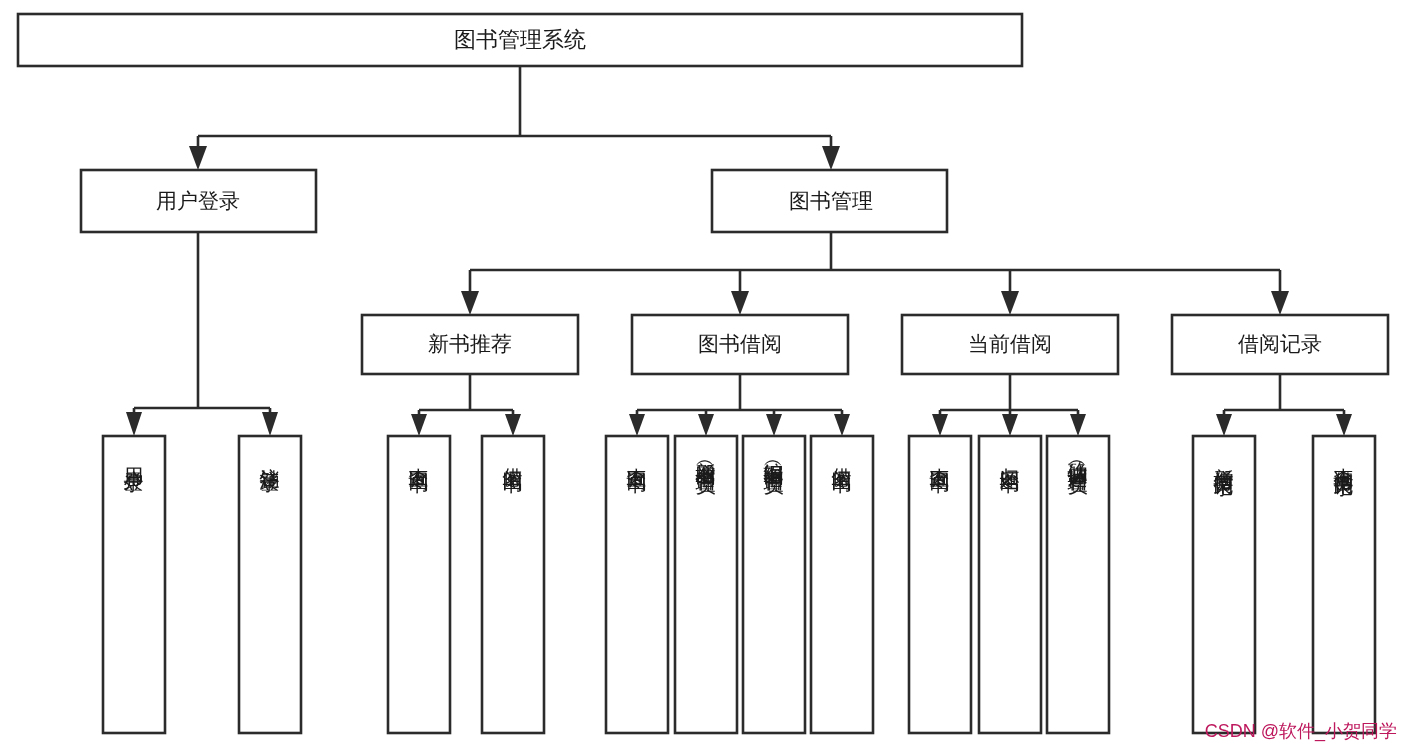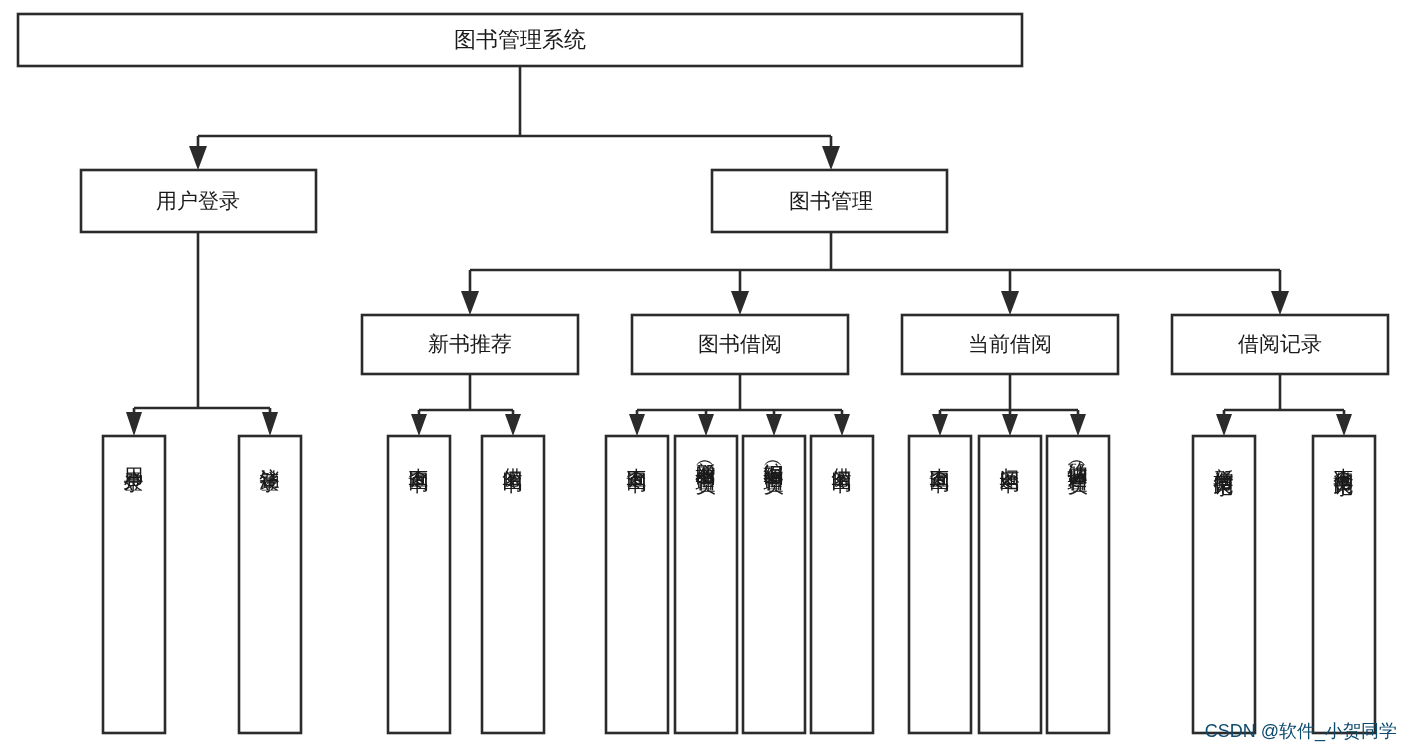--- a/index.html
+++ b/index.html
@@ -53,21 +53,21 @@
   .arrow-head {
     fill: #2b2b2b;
     stroke: none;
   }
   .watermark {
     position: absolute;
     right: 8px;
     bottom: 4px;
     font-family: "Liberation Sans", "DejaVu Sans", sans-serif;
     font-size: 18px;
-    color: #0c4a6e;
+    color: #be185d;
     white-space: nowrap;
     pointer-events: none;
   }
 </style>
 </head>
 <body>
 
 <svg id="diagram" viewBox="0 0 1405 747" xmlns="http://www.w3.org/2000/svg">
 
   <g>

